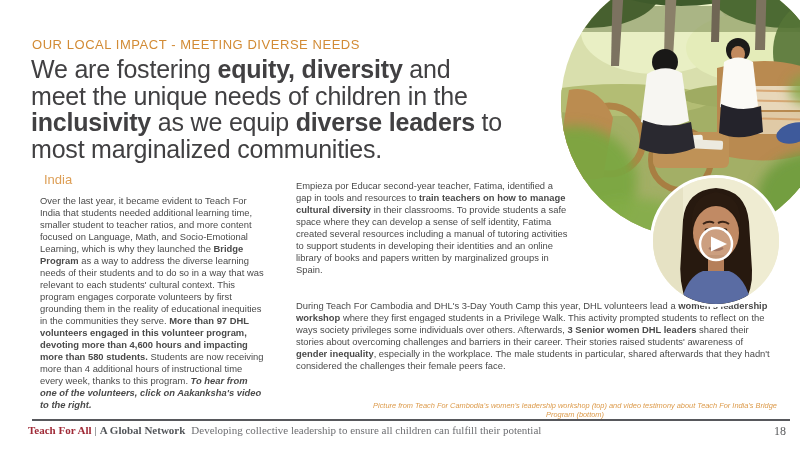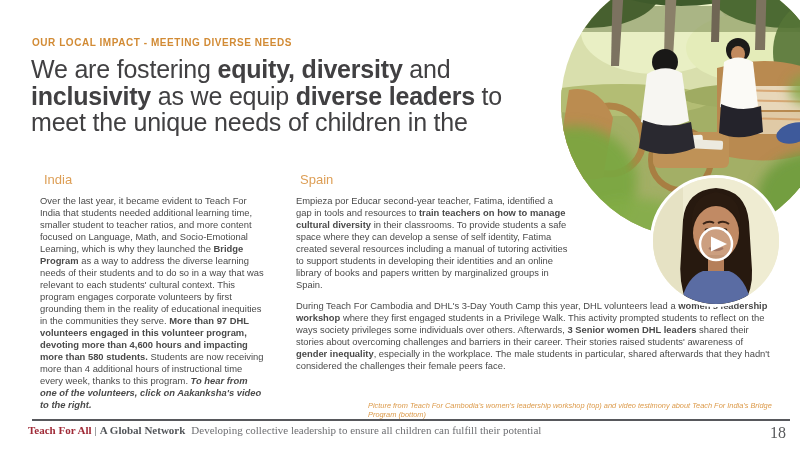--- a/index.html
+++ b/index.html
@@ -1,19 +1,19 @@
 <!DOCTYPE html>
 <html><head>
 <meta charset="utf-8">
 <style>
   html,body{margin:0;padding:0;background:#ffffff;}
   .slide{position:relative;width:800px;height:450px;background:#ffffff;overflow:hidden;
          font-family:"Liberation Sans",sans-serif;}
 
-  .eyebrow{position:absolute;left:32px;top:37px;font-size:10px;font-weight:bold;
+  .eyebrow{position:absolute;left:32px;top:37px;font-size:13px;font-weight:normal;
            letter-spacing:.55px;color:#d28b35;}
 
   .headline{position:absolute;left:31px;top:56px;width:545px;color:#414042;
             font-size:25px;line-height:26.5px;font-weight:400;letter-spacing:-.2px;}
   .headline .hl{white-space:nowrap;}
   .headline .b{font-weight:700;}
 
   .col{position:absolute;}
   .col h2{margin:0 0 6px 12px;font-size:13px;font-weight:400;color:#dd9e55;}
   .col p{margin:8px;font-size:9.4px;line-height:12px;color:#4a4a4a;}
@@ -23,52 +23,52 @@
   .col.spain{left:288px;top:172px;width:288px;}
   .col.cambodia{left:288px;top:292px;width:492px;}
 
   .photo-circle{position:absolute;left:561px;top:-30px;width:268px;height:268px;
                 border-radius:50%;overflow:hidden;z-index:1;}
   .video-circle{position:absolute;left:650px;top:175px;width:132px;height:132px;
                 border-radius:50%;overflow:hidden;border:3px solid #ffffff;
                 box-sizing:border-box;z-index:2;cursor:pointer;background:#efecd2;}
   .photo-circle svg,.video-circle svg{display:block;width:100%;height:100%;}
 
-  .caption{position:absolute;left:368px;top:401px;width:414px;text-align:left;
+  .caption{position:absolute;left:368px;top:401px;width:414px;text-align:center;
            font-size:7.4px;font-style:italic;color:#dc9a4a;}
 
   .footer-rule{position:absolute;left:32px;top:419px;width:758px;height:2px;background:#57585c;}
   .footer{position:absolute;left:28px;top:424px;font-family:"Liberation Serif",serif;
           font-size:11px;color:#6e6f72;white-space:nowrap;}
   .footer .brand{color:#9f2936;font-weight:700;}
   .footer .divider{color:#53565a;margin:0 3px;}
   .footer .network{color:#53565a;font-weight:700;margin-right:6px;}
   .page-number{position:absolute;right:14px;top:424px;font-family:"Liberation Serif",serif;
-               font-size:16px;color:#58595b;}
+               font-size:12px;color:#58595b;}
 </style>
 </head>
 <body>
 
 <div class="slide">
 
   <div class="eyebrow">OUR LOCAL IMPACT - MEETING DIVERSE NEEDS</div>
 
   <h1 class="headline" style="margin:0;">
     <div class="hl"><span>We are fostering </span><span class="b">equity, diversity</span><span> and</span></div>
+    <div class="hl">meet the unique needs of children in the</div>
     <div class="hl"><span class="b">inclusivity</span><span> as we equip </span><span class="b">diverse leaders</span><span> to</span></div>
-    <div class="hl">meet the unique needs of children in the</div>
+    <div class="hl">most marginalized communities.</div>
   </h1>
 
   <section class="col india">
     <h2>India</h2>
     <p><span>Over the last year, it became evident to Teach For India that students needed additional learning time, smaller student to teacher ratios, and more content focused on Language, Math, and Socio-Emotional Learning, which is why they launched the </span><span class="b">Bridge Program</span><span> as a way to address the diverse learning needs of their students and to do so in a way that was relevant to each students' cultural context. This program engages corporate volunteers by first grounding them in the reality of educational inequities in the communities they serve. </span><span class="b">More than 97 DHL volunteers engaged in this volunteer program, devoting more than 4,600 hours and impacting more than 580 students.</span><span> Students are now receiving more than 4 additional hours of instructional time every week, thanks to this program. </span><span class="b i">To hear from one of the volunteers, click on Aakanksha's video to the right.</span></p>
   </section>
 
   <section class="col spain">
-    <h2>Spain</h2>
     <p><span>Empieza por Educar second-year teacher, Fatima, identified a gap in tools and resources to </span><span class="b">train teachers on how to manage cultural diversity</span><span> in their classrooms. To provide students a safe space where they can develop a sense of self identity, Fatima created several resources including a manual of tutoring activities to support students in developing their identities and an online library of books and papers written by marginalized groups in Spain.</span></p>
   </section>
 
   <section class="col cambodia">
     <p><span>During Teach For Cambodia and DHL's 3-Day Youth Camp this year, DHL volunteers lead a </span><span class="b">women's leadership workshop</span><span> where they first engaged students in a Privilege Walk. This activity prompted students to reflect on the ways society privileges some individuals over others. Afterwards, </span><span class="b">3 Senior women DHL leaders</span><span> shared their stories about overcoming challenges and barriers in their career. Their stories raised students' awareness of </span><span class="b">gender inequality</span><span>, especially in the workplace. The male students in particular, shared afterwards that they hadn't considered the challenges their female peers face.</span></p>
   </section>
 
   <div class="photo-circle">
     <svg viewBox="0 0 268 268" preserveAspectRatio="none" aria-hidden="true">
       <defs>

